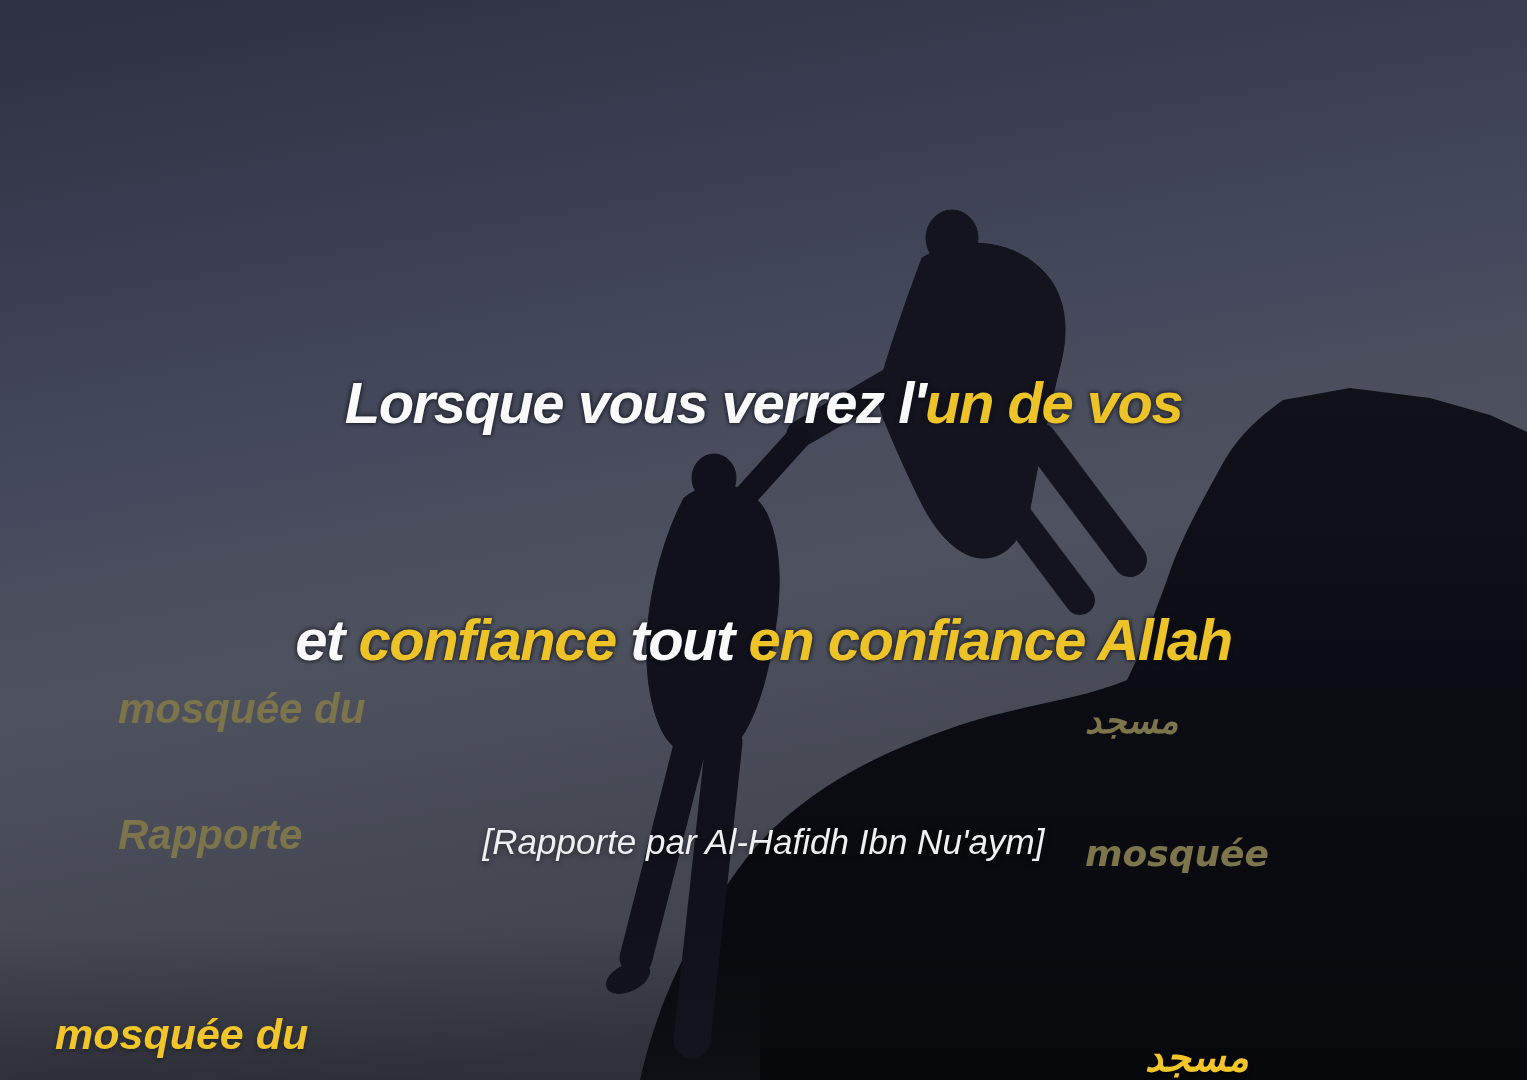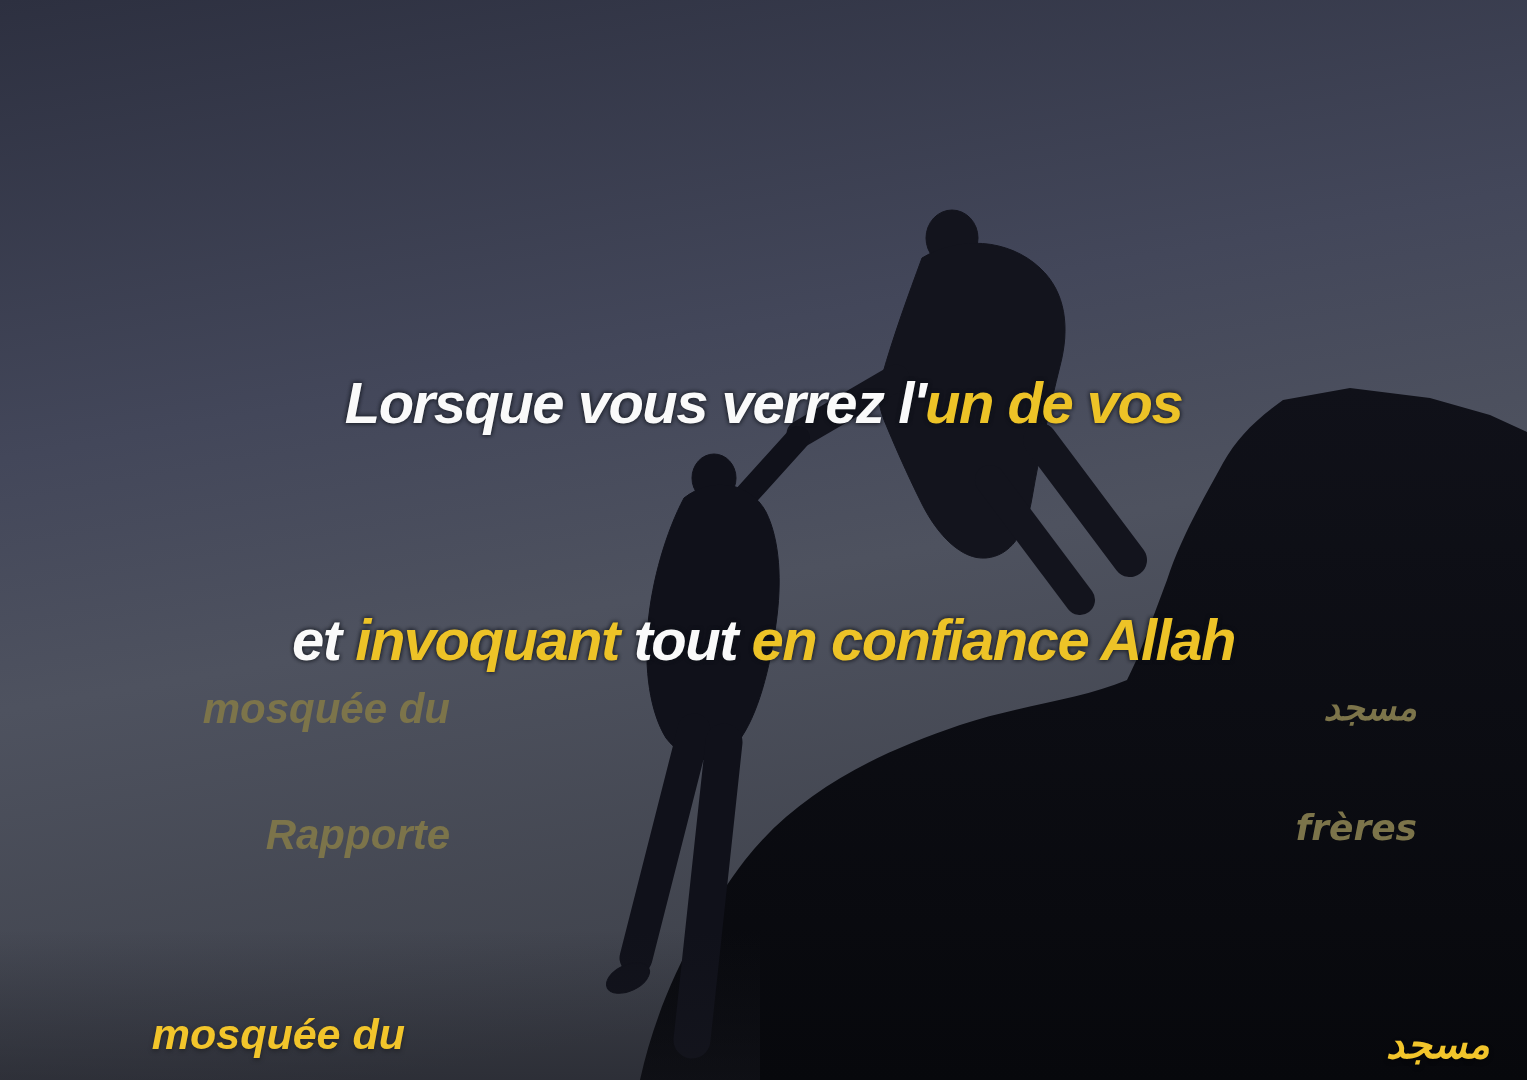--- a/index.html
+++ b/index.html
@@ -26,22 +26,22 @@
   .attribution{
     position:absolute; top:722px; left:0; width:100%;
     text-align:center; font-weight:400;
     font-size:35px; line-height:48px;
     color:var(--color-attribution_white,#eef0f3);
     text-shadow:0 2px 6px rgba(0,0,0,.45);
     white-space:pre;
   }
 
   
-  .wm{position:absolute; text-align:right; font-weight:bold; white-space:pre;}
-  .wm .ar{font-family:"DejaVu Sans", sans-serif;}
+  .wm{position:absolute; text-align:left; font-weight:bold; white-space:pre;}
+  .wm .ar{font-family:"DejaVu Sans", sans-serif;margin-top:13px;}
   .wm-faded{color:var(--color-watermark_faded,#7c744a);}
   .wm-bright{color:var(--color-watermark_bright,#f2c52b); text-shadow:0 2px 5px rgba(0,0,0,.35);}
   .wm-left-faded {left:118px;  top:604px; width:332px; font-size:42px; line-height:42px;}
   .wm-right-faded{left:1085px; top:608px; width:332px; font-size:36px; line-height:40px;}
   .wm-left-bright {left:55px;   top:922px; width:350px; font-size:43px; line-height:45px;}
   .wm-right-bright{left:1145px; top:924px; width:345px; font-size:40px; line-height:48px;}
 </style>
 </head>
 <body>
 
@@ -103,36 +103,37 @@
       <line x1="694" y1="730" x2="636" y2="958" stroke-width="33" stroke-linecap="round"></line>
       <line x1="724" y1="742" x2="692" y2="1040" stroke-width="37" stroke-linecap="round"></line>
       <ellipse cx="628" cy="978" rx="23" ry="13" transform="rotate(-25 628 978)"></ellipse>
     </g>
 
     <rect x="0" y="930" width="760" height="150" fill="url(#vig)"></rect>
   </svg>
 
   <div class="quote">
     <div><span class="c-white">Lorsque vous verrez l'</span><span class="c-yellow">un de vos</span></div>
-    <div><span class="c-white">et </span><span class="c-yellow">invoquant</span><span class="c-white"> tout </span><span class="c-yellow">en confiance Allah</span></div>
+    <div><span class="c-white">et </span><span class="c-yellow">confiance</span><span class="c-white"> tout </span><span class="c-yellow">en confiance Allah</span></div>
     <div></div>
     
     
   </div>
 
   <div class="attribution">
+    <div>[Rapporte par Al-Hafidh Ibn Nu'aym]</div>
   </div>
 
   <div class="wm wm-faded wm-left-faded">
     <div>mosquée du</div>
     <div>Rapporte</div>
   </div>
   <div class="wm wm-faded wm-right-faded" dir="rtl">
     <div class="ar">مسجد</div>
-    <div class="ar">frères</div>
+    <div class="ar">mosquée</div>
   </div>
   <div class="wm wm-bright wm-left-bright">
     <div>mosquée du</div>
     
   </div>
   <div class="wm wm-bright wm-right-bright" dir="rtl">
     <div class="ar">مسجد</div>
     
   </div>
 

